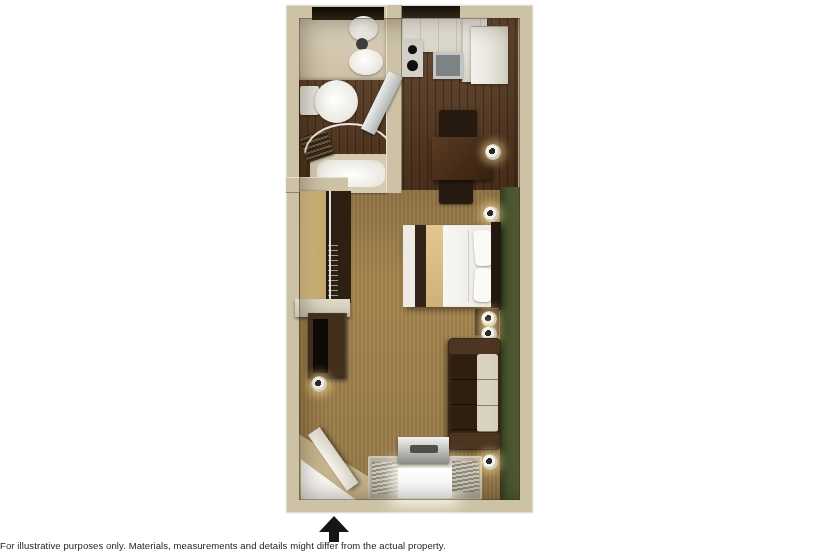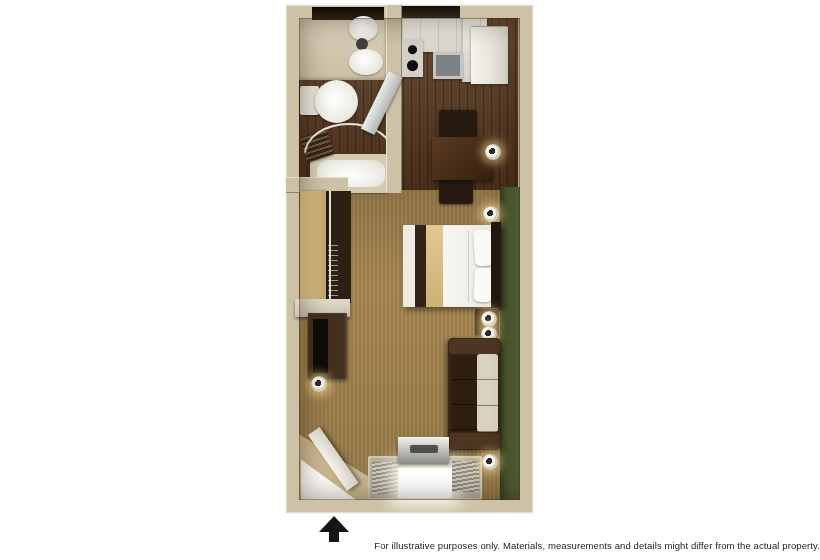--- a/index.html
+++ b/index.html
@@ -116,21 +116,21 @@
     clip-path:polygon(0 22%, 92% 100%, 0 100%);box-shadow:0 0 10px rgba(255,255,255,.8);}
   .entry-door{left:22px;top:430px;width:14px;height:68px;transform:rotate(-35deg);transform-origin:top left;
     background:linear-gradient(90deg,#f8f6f0,#d8d3c6);box-shadow:2px 2px 4px rgba(0,0,0,.45);}
   
   .lamp{width:16px;height:16px;border-radius:50%;
     background:radial-gradient(circle at 45% 45%, #2b2b28 0 3px, #f6f3ea 3px 6px, #d6cfbe 6px 8px);
     box-shadow:0 0 8px 4px rgba(255,224,150,.55);}
   
   .arrow-head{left:319px;top:516px;width:0;height:0;border-left:15px solid transparent;border-right:15px solid transparent;border-bottom:16px solid #151515;}
   .arrow-stem{left:329px;top:531px;width:10px;height:11px;background:#151515;}
-  .caption{left:0;top:540px;width:820px;text-align:right;font-size:9.5px;color:#222;letter-spacing:.1px;}
+  .caption{left:0;top:540px;width:820px;text-align:left;font-size:9.5px;color:#222;letter-spacing:.1px;}
 </style>
 </head>
 <body>
 
 <div class="plan">
 
   <div class="abs floor-wood"></div>
   <div class="abs floor-carpet"></div>
   <div class="abs accent-wall"></div>
   <div class="abs entry-tile"></div>

